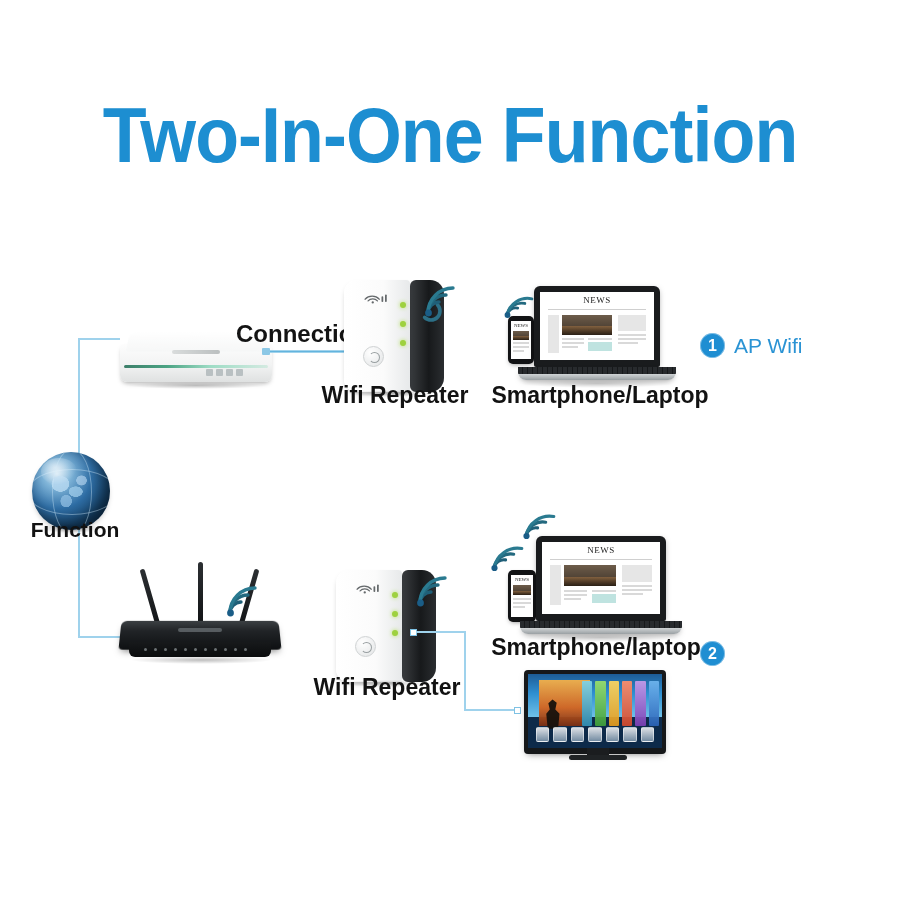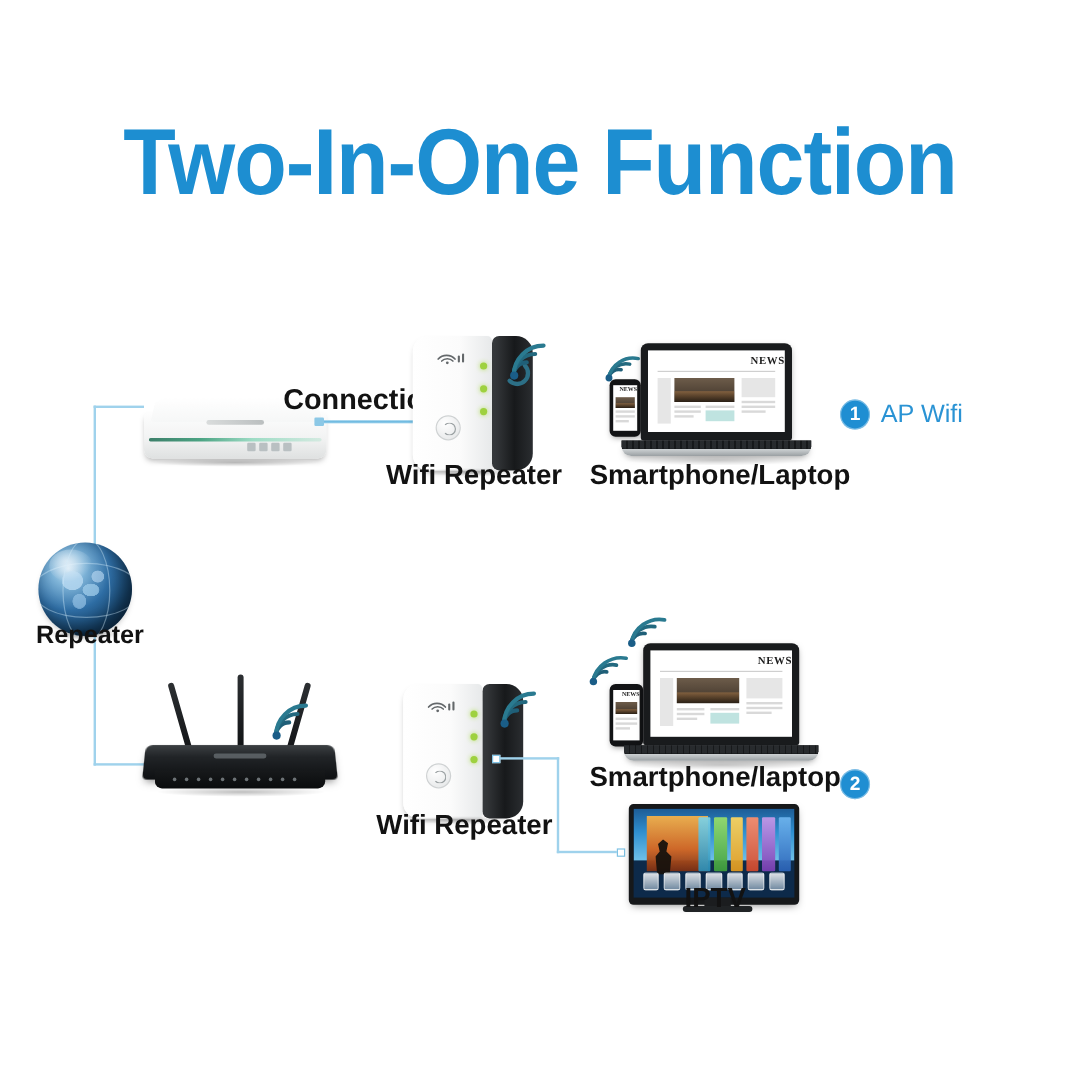--- a/index.html
+++ b/index.html
@@ -213,21 +213,21 @@
     opacity:.9;border-radius:0 0 2px 2px;
   }
   .lt-shadow{
     position:absolute;
     background:radial-gradient(ellipse at center,rgba(0,0,0,.18),rgba(0,0,0,0) 70%);
   }
 
   
   .news-masthead{
     font-family:"Liberation Serif","DejaVu Serif",serif;
-    font-weight:bold;color:#1b1b1b;text-align:right;
+    font-weight:normal;color:#1b1b1b;text-align:center;
     line-height:1;
   }
   .news-rule{background:#cfcfcf;}
   .news-photo{
     background:linear-gradient(to bottom,#6d5c4a,#3d3228);
     position:relative;overflow:hidden;
   }
   .news-photo:after{
     content:"";position:absolute;left:0;bottom:0;right:0;height:45%;
     background:linear-gradient(to bottom,rgba(170,120,70,.55),rgba(40,30,20,.9));
@@ -340,21 +340,21 @@
   <div class="abs line-v" style="left:78px;top:528px;height:110px;"></div>
   <div class="abs line-h" style="left:78px;top:636px;width:42px;"></div>
 
   <div class="abs" style="left:32px;top:452px;width:86px;height:104px;">
     <div class="globe">
       <div class="globe-land"></div>
       <div class="globe-gloss"></div>
     </div>
     <div class="globe-shadow"></div>
   </div>
-  <div class="abs caption internet" style="left:0px;top:518px;width:150px;">Repeater</div>
+  <div class="abs caption internet" style="left:0px;top:518px;width:150px;">Function</div>
 
   <div class="abs" style="left:120px;top:330px;width:152px;height:60px;">
     <div class="modem-body"></div>
     <div class="modem-top"></div>
     <div class="modem-logo"></div>
     <div class="modem-stripe"></div>
     <div class="modem-ports">
       <i></i>
         <i></i>
         <i></i>
@@ -613,19 +613,18 @@
             <i></i>
             <i></i>
             <i></i>
             <i></i>
         </div>
       </div>
     </div>
     <div class="tv-stand-neck" style="top:78px;"></div>
     <div class="tv-stand-foot" style="top:85px;"></div>
   </div>
-  <div class="abs caption" style="left:520px;top:735px;width:152px;">IPTV</div>
 
   <div class="abs mode-badge" style="left:700px;top:641px;">
     <div class="mode-num">2</div>
   </div>
 
 </div>
 
 </body></html>

